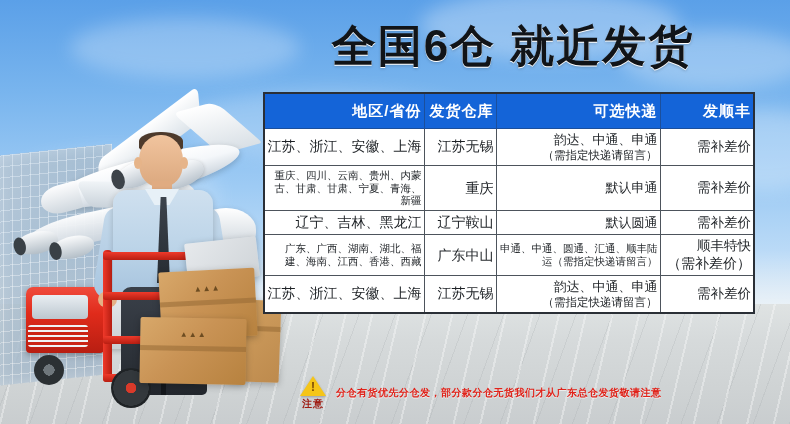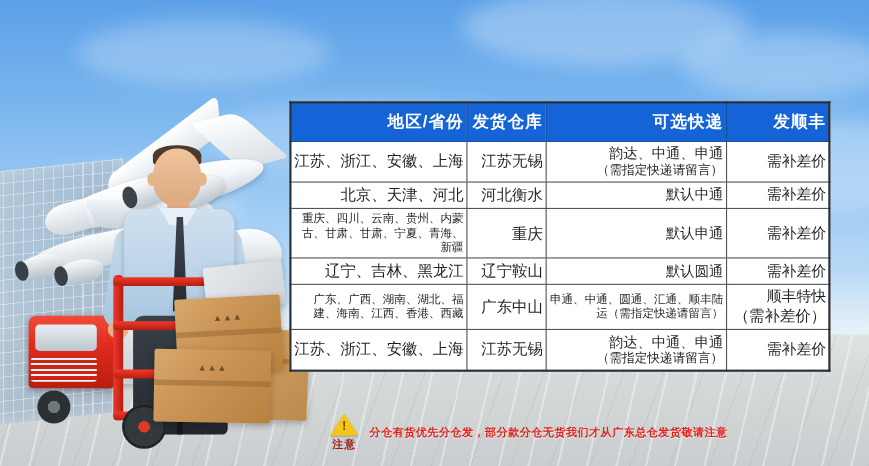--- a/index.html
+++ b/index.html
@@ -253,20 +253,21 @@
     </div>
   <div class="box b1">
       <span class="tape" style="top:30px"></span>
       <span class="mark" style="top:14px">▲▲▲</span>
     </div>
   <div class="box b2">
       <span class="tape" style="top:28px"></span>
       <span class="mark" style="top:12px">▲▲▲</span>
     </div>
 
+  <div id="title">全国6仓 就近发货</div>
 
   <div id="table-wrap">
     <table>
       <colgroup>
         <col class="col1">
           <col class="col2">
           <col class="col3">
           <col class="col4">
       </colgroup>
       <thead>
@@ -283,30 +284,20 @@
           <td class="wh">江苏无锡</td>
           <td class="exp">
             <span>韵达、中通、申通</span>
             <span class="sub">（需指定快递请留言）</span>
           </td>
           <td class="sf">
             <span>需补差价</span>
           </td>
         </tr>
         <tr>
-          <td class="region">北京、天津、河北</td>
-          <td class="wh">河北衡水</td>
-          <td class="exp">
-            <span>默认中通</span>
-          </td>
-          <td class="sf">
-            <span>需补差价</span>
-          </td>
-        </tr>
-        <tr>
           <td class="small">重庆、四川、云南、贵州、内蒙古、甘肃、甘肃、宁夏、青海、新疆</td>
           <td class="wh">重庆</td>
           <td class="exp">
             <span>默认申通</span>
           </td>
           <td class="sf">
             <span>需补差价</span>
           </td>
         </tr>
         <tr>

